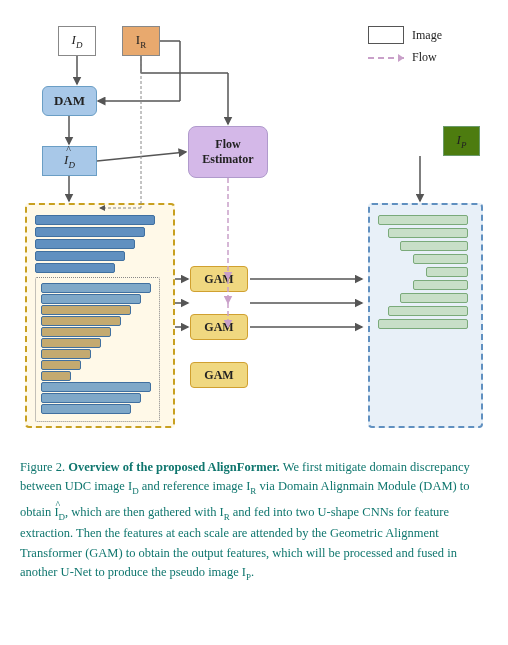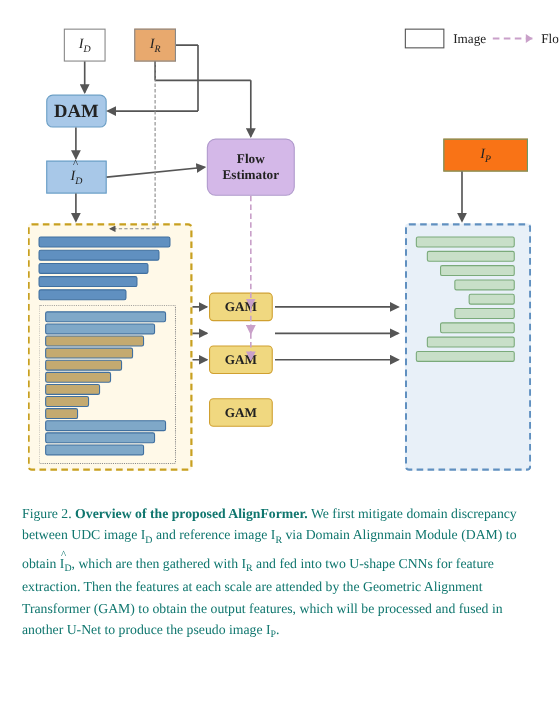--- a/index.html
+++ b/index.html
@@ -20,20 +20,21 @@
       margin-bottom: 10px;
     }
 
     
     .legend {
       position: absolute;
       top: 8px;
       right: 0px;
       width: 120px;
       display: flex;
+      flex-direction: column;
       gap: 6px;
     }
     .legend-item {
       display: flex;
       align-items: center;
       gap: 8px;
       font-size: 12px;
     }
     .legend-box-image {
       width: 36px;
@@ -83,38 +84,37 @@
       position: absolute;
       top: 8px;
       left: 102px;
       width: 38px;
       height: 30px;
       border: 1.5px solid #888;
       background: #e8a96e;
       display: flex;
       align-items: center;
       justify-content: center;
-      font-style: italic;
       font-size: 13px;
     }
 
     
     .node-dam {
       position: absolute;
       top: 68px;
       left: 22px;
       width: 55px;
       height: 30px;
       border: 1.5px solid #6a9ec5;
       background: #a8c8e8;
       border-radius: 6px;
       display: flex;
       align-items: center;
       justify-content: center;
-      font-size: 17px;
+      font-size: 13px;
       font-weight: bold;
     }
 
     
     .node-id-hat {
       position: absolute;
       top: 128px;
       left: 22px;
       width: 55px;
       height: 30px;
@@ -143,24 +143,24 @@
       text-align: center;
       font-size: 12px;
       font-weight: bold;
     }
 
     
     .node-ip {
       position: absolute;
       top: 108px;
       right: 8px;
-      width: 77px;
+      width: 37px;
       height: 30px;
       border: 1.5px solid #6a9a6a;
-      background: #f97316;
+      background: #4d7c0f;
       display: flex;
       align-items: center;
       justify-content: center;
       font-style: italic;
       font-size: 13px;
     }
 
     
     .left-unet {
       position: absolute;

